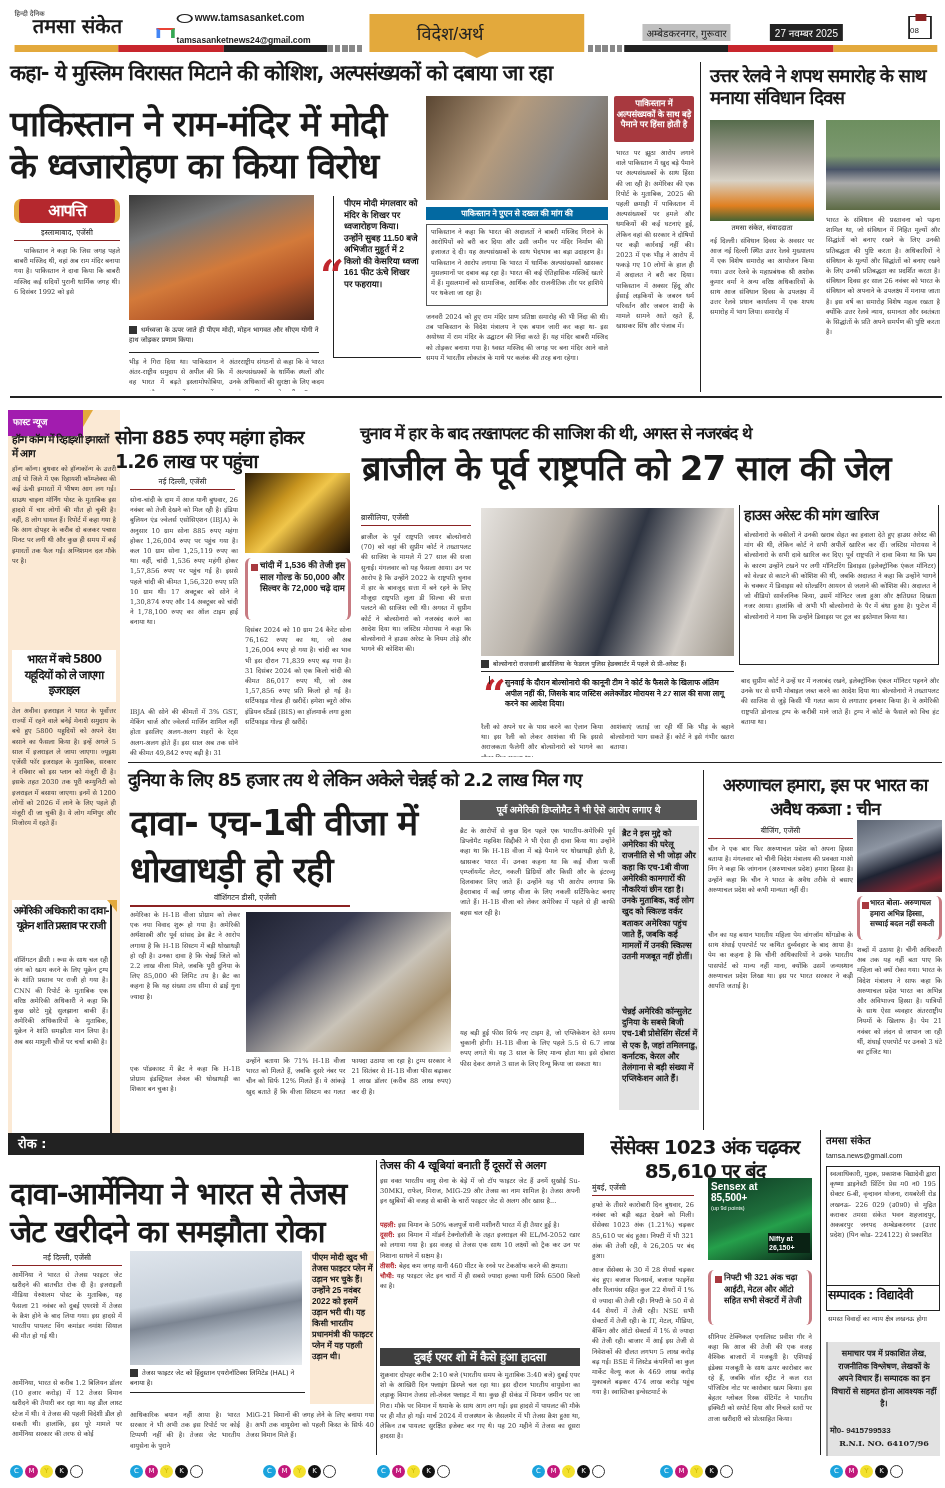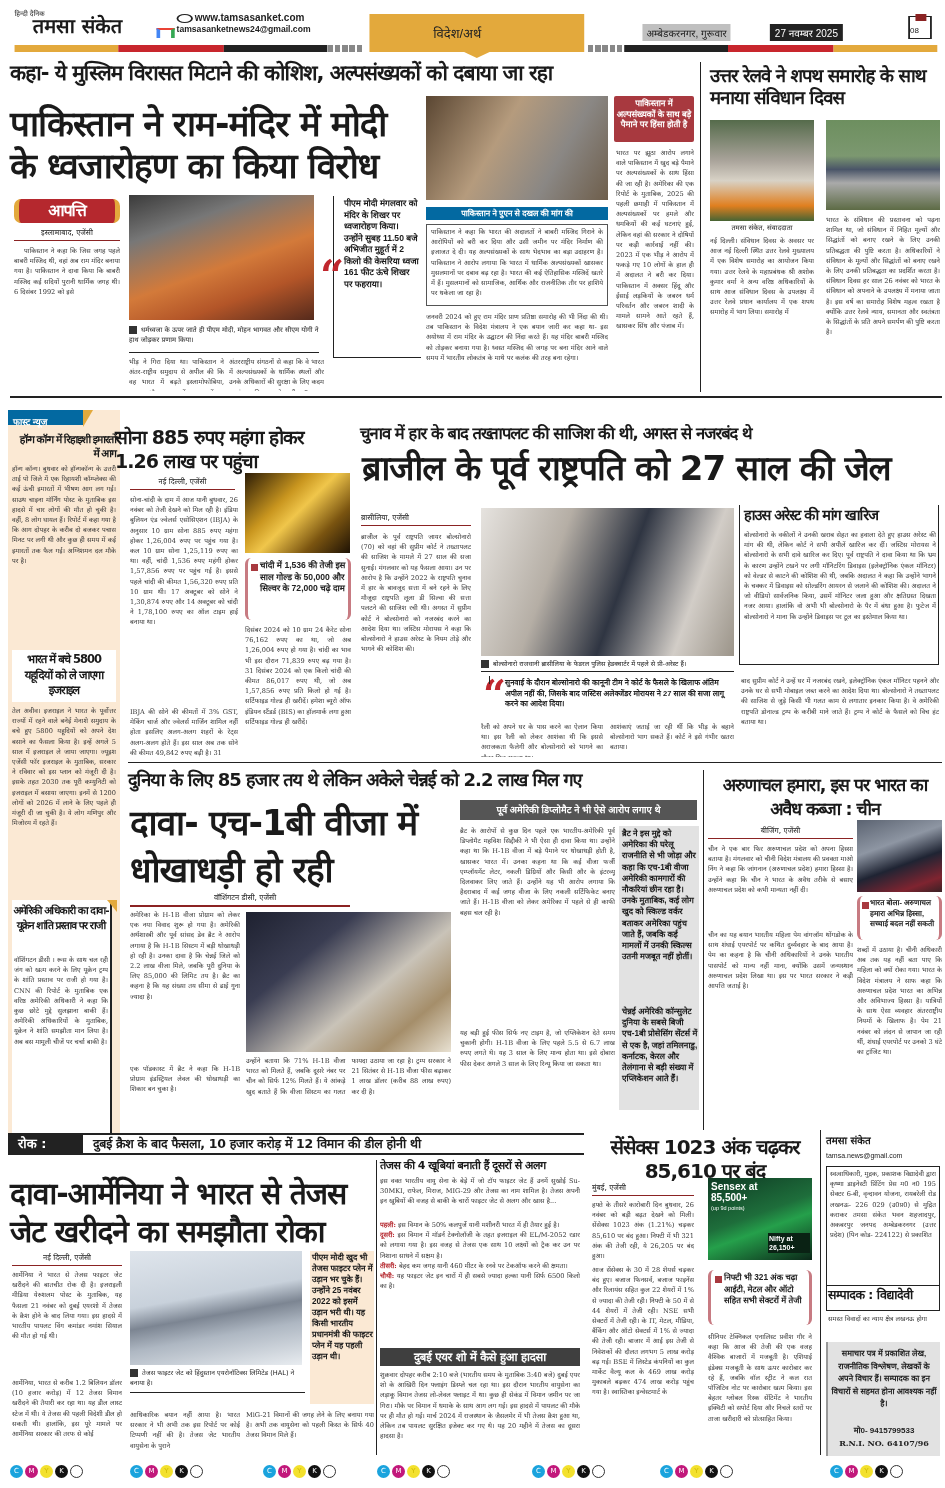--- a/index.html
+++ b/index.html
@@ -24,29 +24,29 @@
 </style>
 </head>
 <body>
 
 <div class="abs" data-name="masthead" style="left:0;top:0;width:945px;height:58px">
   <div class="abs sans" data-name="masthead-tagline" style="left: 8px; top: 9px; font-size: 7px; transform: scale(0.549451, 1);">हिन्दी दैनिक</div>
   <div class="abs hl" data-name="newspaper-name" style="left: 18px; top: 16px; font-size: 20px; letter-spacing: 0px; transform: scale(0.549451, 1);">तमसा संकेत</div>
   <div class="abs" data-name="globe-icon" style="left:97px;top:14px;width:9px;height:9px;border:1.2px solid #222;border-radius:50%"></div>
   <div class="abs sans" data-name="website-link" style="left: 107px; top: 12px; font-size: 10px; font-weight: bold; transform: scale(0.549451, 1);">www.tamsasanket.com</div>
   <div class="abs" data-name="gmail-icon" style="left:86px;top:28px;width:10px;height:10px;border-left:2px solid #4285f4;border-right:2px solid #34a853;border-top:2px solid #ea4335"></div>
-  <div class="abs sans" data-name="email-link" style="left: 97px; top: 24px; font-size: 8.6px; font-weight: bold; transform: scale(0.549451, 1);">tamsasanketnews24@gmail.com</div>
+  <div class="abs sans" data-name="email-link" style="left: 97px; top: 35px; font-size: 8.6px; font-weight: bold; transform: scale(0.549451, 1);">tamsasanketnews24@gmail.com</div>
   <div class="abs" data-name="rule-left" style="left:8px;top:45px;width:192px;height:7px;display:flex">
     <div style="flex:1;background:#e3a93c"></div>
       <div style="flex:1;background:#c8262d"></div>
       <div style="flex:1;background:#222"></div>
       <div style="width:20px;background:repeating-linear-gradient(90deg,#888 0 3px,#fff 3px 4px)"></div>
   </div>
   <div class="abs" data-name="section-tab" style="left:203px;top:14px;width:118px;height:38px;background:#e3a93c;display:flex;align-items:center;justify-content:center">
-    <span class="sans" data-name="section-label" style="font-size: 13px; transform: scale(0.549451, 1);">विदेश/अर्थ</span>
+    <span class="sans" data-name="section-label" style="font-size: 18px; transform: scale(0.549451, 1);">विदेश/अर्थ</span>
   </div>
   <div class="abs" data-name="section-tab-pointer" style="left:255px;top:52px;width:0;height:0;border-left:7px solid transparent;border-right:7px solid transparent;border-top:6px solid #e3a93c"></div>
   <div class="abs sans" data-name="location-day" style="left: 353px; top: 24px; background: rgb(191, 191, 191); font-size: 10px; padding: 2px 4px; height: 17px; transform: scale(0.549451, 1);">अम्बेडकरनगर, गुरूवार</div>
   <div class="abs sans" data-name="issue-date" style="left: 423px; top: 24px; background: rgb(34, 34, 34); color: rgb(255, 255, 255); font-size: 10px; padding: 2px 5px; height: 17px; transform: scale(0.549451, 1);">27 नवम्बर 2025</div>
   <div class="abs" data-name="rule-right" style="left:323px;top:45px;width:192px;height:7px;display:flex">
     <div style="width:20px;background:repeating-linear-gradient(90deg,#888 0 3px,#fff 3px 4px)"></div>
       <div style="flex:1;background:#222"></div>
       <div style="flex:1;background:#c8262d"></div>
       <div style="flex:1;background:#e3a93c"></div>
   </div>
@@ -104,25 +104,25 @@
 <div class="abs hl" data-name="railway-headline" style="left:710px;top:65px;width:232px;font-size:18.5px;line-height:22px">उत्तर रेलवे ने शपथ समारोह के साथ मनाया संविधान दिवस</div>
 <div class="abs img" data-name="railway-gm-photo" style="left:710px;top:120px;width:104px;height:101px;background:linear-gradient(180deg,#556b4b,#a9a39a 40%,#d8d2c6 60%,#e07f1f 85%,#466434)"></div>
 <div class="abs img" data-name="railway-ceremony-photo" style="left:826px;top:120px;width:114px;height:90px;background:linear-gradient(180deg,#6d8f5f,#7c9870 40%,#4a5568 55%,#aaa 70%,#5d6b45)"></div>
 <div class="abs caption" data-name="railway-photo-credit" style="left:710px;top:223px;width:104px;text-align:center;font-size:7px">तमसा संकेत, संवाददाता</div>
 <div class="abs body" data-name="railway-body-1" style="left:710px;top:236px;width:104px;height:156px">नई दिल्ली। संविधान दिवस के अवसर पर आज नई दिल्ली स्थित उत्तर रेलवे मुख्यालय में एक विशेष समारोह का आयोजन किया गया। उत्तर रेलवे के महाप्रबंधक श्री अशोक कुमार वर्मा ने अन्य वरिष्ठ अधिकारियों के साथ आज संविधान दिवस के उपलक्ष्य में उत्तर रेलवे प्रधान कार्यालय में एक शपथ समारोह में भाग लिया। समारोह में</div>
 <div class="abs body" data-name="railway-body-2" style="left:826px;top:215px;width:114px;height:177px">भारत के संविधान की प्रस्तावना को पढ़ना शामिल था, जो संविधान में निहित मूल्यों और सिद्धांतों को बनाए रखने के लिए उनकी प्रतिबद्धता की पुष्टि करता है। अधिकारियों ने संविधान के मूल्यों और सिद्धांतों को बनाए रखने के लिए उनकी प्रतिबद्धता का प्रदर्शित करता है। संविधान दिवस हर साल 26 नवंबर को भारत के संविधान को अपनाने के उपलक्ष्य में मनाया जाता है। इस वर्ष का समारोह विशेष महत्व रखता है क्योंकि उत्तर रेलवे न्याय, समानता और स्वतंत्रता के सिद्धांतों के प्रति अपने समर्पण की पुष्टि करता है।</div>
 
 <div class="abs hr" data-name="section-rule" style="left:10px;top:396px;width:932px;height:2px;background:#222"></div>
 
 <div class="abs" data-name="fast-news-column" style="left:8px;top:410px;width:112px;height:740px;background:#fbe9d4"></div>
-<div class="abs" data-name="fast-news-label" style="left:8px;top:410px;width:75px;height:15px;background:#0369a1">
+<div class="abs" data-name="fast-news-label" style="left:8px;top:410px;width:75px;height:26px;background:#a21caf">
   <span class="sans" style="color:#fff;font-size:9px;font-weight:bold;line-height:17px;padding-left:5px">फास्ट न्यूज</span>
 </div>
 <div class="abs" data-name="fast-news-corner" style="left:83px;top:410px;width:0;height:0;border-right:10px solid transparent;border-top:17px solid #e3a93c"></div>
-<div class="abs hl" data-name="fast-news-item1-title" style="left:12px;top:432px;width:104px;font-size:10.5px;text-align:right;line-height:14px">हॉन्ग कॉन्ग में रिहाइशी इमारतों में आग</div>
+<div class="abs hl" data-name="fast-news-item1-title" style="left:12px;top:432px;width:104px;font-size:10.5px;text-align:left;line-height:14px">हॉन्ग कॉन्ग में रिहाइशी इमारतों में आग</div>
 <div class="abs body" data-name="fast-news-item1-body" style="left:12px;top:464px;width:104px;height:182px">हॉन्ग कॉन्ग। बुधवार को हॉन्गकॉन्ग के उत्तरी ताई पो जिले में एक रिहायशी कॉम्प्लेक्स की कई ऊंची इमारतों में भीषण आग लग गई। साउथ चाइना मॉर्निंग पोस्ट के मुताबिक इस हादसे में चार लोगों की मौत हो चुकी है। वहीं, 8 लोग घायल हैं। रिपोर्ट में कहा गया है कि आग दोपहर के करीब दो बजकर पचास मिनट पर लगी थी और कुछ ही समय में कई इमारतों तक फैल गई। अग्निशमन दल मौके पर है।</div>
 <div class="abs" data-name="fast-news-item2-box" style="left:12px;top:650px;width:104px;height:52px;background:#fff"></div>
 <div class="abs hl" data-name="fast-news-item2-title" style="left:12px;top:652px;width:104px;font-size:11.5px;text-align:center;line-height:15.5px">भारत में बचे 5800 यहूदियों को ले जाएगा इजराइल</div>
 <div class="abs body" data-name="fast-news-item2-body" style="left:12px;top:706px;width:104px;height:180px">तेल अवीव। इजराइल ने भारत के पूर्वोत्तर राज्यों में रहने वाले बनेई मेनाशे समुदाय के बचे हुए 5800 यहूदियों को अपने देश बसाने का फैसला किया है। इन्हें अगले 5 साल में इजराइल ले जाया जाएगा। ज्यूइश एजेंसी फॉर इजराइल के मुताबिक, सरकार ने रविवार को इस प्लान को मंजूरी दी है। इसके तहत 2030 तक पूरी कम्युनिटी को इजराइल में बसाया जाएगा। इनमें से 1200 लोगों को 2026 में लाने के लिए पहले ही मंजूरी दी जा चुकी है। ये लोग मणिपुर और मिजोरम में रहते हैं।</div>
 <div class="abs" data-name="fast-news-item3-box" style="left:12px;top:900px;width:100px;height:250px;background:#fff;border-right:2px solid #222"></div>
 <div class="abs" data-name="fast-news-item3-corner" style="left:107px;top:900px;width:0;height:0;border-left:10px solid transparent;border-top:12px solid #e3a93c"></div>
 <div class="abs hl" data-name="fast-news-item3-title" style="left:12px;top:903px;width:98px;font-size:10.5px;text-align:center;line-height:15px">अमेरिकी अधिकारी का दावा- यूक्रेन शांति प्रस्ताव पर राजी</div>
 <div class="abs body" data-name="fast-news-item3-body" style="left:14px;top:955px;width:94px;height:190px">वॉशिंगटन डीसी । रूस के साथ चल रही जंग को खत्म करने के लिए यूक्रेन ट्रम्प के शांति प्रस्ताव पर राजी हो गया है। CNN की रिपोर्ट के मुताबिक एक वरिष्ठ अमेरिकी अधिकारी ने कहा कि कुछ छोटे मुद्दे सुलझाना बाकी हैं। अमेरिकी अधिकारियों के मुताबिक, यूक्रेन ने शांति समझौता मान लिया है। अब बस मामूली चीजें पर चर्चा बाकी है।</div>
 
 <div class="abs hl" data-name="gold-headline" style="left:115px;top:425px;width:220px;font-size:19px;line-height:24px">सोना 885 रुपए महंगा होकर 1.26 लाख पर पहुंचा</div>
@@ -183,21 +183,20 @@
 <div class="abs body" data-name="arunachal-body-1" style="left:708px;top:844px;width:145px;height:82px">चीन ने एक बार फिर अरुणाचल प्रदेश को अपना हिस्सा बताया है। मंगलवार को चीनी विदेश मंत्रालय की प्रवक्ता माओ निंग ने कहा कि जांगनान (अरुणाचल प्रदेश) हमारा हिस्सा है। उन्होंने कहा कि चीन ने भारत के अवैध तरीके से बसाए अरुणाचल प्रदेश को कभी मान्यता नहीं दी।</div>
 <div class="abs pinkbox" data-name="arunachal-callout" style="left:857px;top:896px;width:85px;height:44px">
   <span class="abs" data-name="callout-marker" style="left:2px;top:6px;width:7px;height:7px;background:#a8393f"></span>
   <span class="abs sans" style="left:10px;top:2px;width:72px;font-size:7.4px;line-height:10.5px;font-weight:bold">भारत बोला- अरुणाचल हमारा अभिन्न हिस्सा, सच्चाई बदल नहीं सकती</span>
 </div>
 <div class="abs body" data-name="arunachal-body-2" style="left:708px;top:930px;width:145px;height:200px">चीन का यह बयान भारतीय महिला पेम वांगजॉम थोंगडोक के साथ शंघाई एयरपोर्ट पर कथित दुर्व्यवहार के बाद आया है। पेम का कहना है कि चीनी अधिकारियों ने उनके भारतीय पासपोर्ट को मान्य नहीं माना, क्योंकि उसमें जन्मस्थान अरुणाचल प्रदेश लिखा था। इस पर भारत सरकार ने कड़ी आपत्ति जताई है।</div>
 <div class="abs body" data-name="arunachal-body-3" style="left:857px;top:945px;width:85px;height:185px">शब्दों में उठाया है। चीनी अधिकारी अब तक यह नहीं बता पाए कि महिला को क्यों रोका गया। भारत के विदेश मंत्रालय ने साफ कहा कि अरुणाचल प्रदेश भारत का अभिन्न और अविभाज्य हिस्सा है। यात्रियों के साथ ऐसा व्यवहार अंतरराष्ट्रीय नियमों के खिलाफ है। पेम 21 नवंबर को लंदन से जापान जा रही थीं, शंघाई एयरपोर्ट पर उनको 3 घंटे का ट्रांजिट था।</div>
 
 <div class="abs" data-name="ticker-bar" style="left:8px;top:1133px;width:576px;height:22px;background:#222;color:#fff;display:flex;align-items:center">
   <span class="hl" data-name="ticker-label" style="color:#fff;font-size:13px;width:75px;padding-left:10px;letter-spacing:0">रोक :</span>
-  <span class="hl" data-name="ticker-text" style="color:#fff;font-size:12.5px;background:#fff;color:#1a1a1a;height:18px;line-height:18px;padding:0 10px;flex:1;letter-spacing:-0.3px">दुबई क्रैश के बाद फैसला, 10 हजार करोड़ में 12 विमान की डील होनी थी</span>
 </div>
 
 <div class="abs hl" data-name="tejas-headline" style="left:10px;top:1175px;width:360px;font-size:30px;line-height:38px">दावा-आर्मेनिया ने भारत से तेजस जेट खरीदने का समझौता रोका</div>
 <div class="abs byline" data-name="tejas-byline" style="left:12px;top:1252px;width:110px;text-align:center">नई दिल्ली, एजेंसी</div>
 <div class="abs body" data-name="tejas-body-1" style="left:12px;top:1270px;width:110px;height:105px">आर्मेनिया ने भारत से तेजस फाइटर जेट खरीदने की बातचीत रोक दी है। इजराइली मीडिया येरुशलम पोस्ट के मुताबिक, यह फैसला 21 नवंबर को दुबई एयरशो में तेजस के क्रैश होने के बाद लिया गया। इस हादसे में भारतीय पायलट विंग कमांडर नमांश सियाल की मौत हो गई थी।</div>
 <div class="abs body" data-name="tejas-body-2" style="left:12px;top:1378px;width:110px;height:76px">आर्मेनिया, भारत से करीब 1.2 बिलियन डॉलर (10 हजार करोड़) में 12 तेजस विमान खरीदने की तैयारी कर रहा था। यह डील लास्ट स्टेज में थी। ये तेजस की पहली विदेशी डील हो सकती थी। हालांकि, इस पूरे मामले पर आर्मेनिया सरकार की तरफ से कोई</div>
 <div class="abs img" data-name="tejas-jet-photo" style="left:130px;top:1251px;width:172px;height:114px;background:linear-gradient(170deg,#dfe5ec,#c8d1db 40%,#7c8592 55%,#aeb7c2 70%,#e8ecf0)"></div>
 <div class="abs caption" data-name="tejas-caption" style="left:130px;top:1368px;width:175px;font-size:6.6px"><span class="sq" data-name="caption-marker"></span><span>तेजस फाइटर जेट को हिंदुस्तान एयरोनॉटिक्स लिमिटेड (HAL) ने बनाया है।</span></div>
 <div class="abs hr" data-name="divider" style="left:130px;top:1392px;width:175px"></div>
 <div class="abs" data-name="tejas-side-quote-box" style="left:310px;top:1251px;width:64px;height:153px;background:#fbe9d4"></div>
@@ -237,21 +236,21 @@
 <div class="abs vr" data-name="column-rule" style="left:820px;top:1130px;height:325px"></div>
 <div class="abs hl" data-name="imprint-title" style="left:826px;top:1136px;font-size:10px;letter-spacing:0">तमसा संकेत</div>
 <div class="abs sans" data-name="imprint-email" style="left:826px;top:1152px;font-size:7px">tamsa.news@gmail.com</div>
 <div class="abs" data-name="imprint-box" style="left:826px;top:1166px;width:114px;height:145px;border:1px solid #222"></div>
 <div class="abs body" data-name="imprint-body" style="left:830px;top:1169px;width:106px;height:112px">स्वत्वाधिकारी, मुद्रक, प्रकाशक विद्यादेवी द्वारा कृष्णा डाइनेस्टी प्रिंटिंग प्रेस म0 न0 195 सेक्टर 6-बी, वृन्दावन योजना, रायबरेली रोड लखनऊ- 226 029 (उ0प्र0) से मुद्रित कराकर तमसा संकेत भवन शहजादपुर, अकबरपुर जनपद अम्बेडकरनगर (उत्तर प्रदेश) (पिन कोड- 224122) से प्रकाशित</div>
 <div class="abs hr" data-name="divider" style="left:826px;top:1285px;width:114px"></div>
 <div class="abs hl" data-name="imprint-editor" style="left:828px;top:1288px;width:112px;font-size:12.5px;letter-spacing:-0.5px;white-space:nowrap">सम्पादक : विद्यादेवी</div>
 <div class="abs body" data-name="imprint-jurisdiction" style="left:828px;top:1314px;width:112px;height:22px">समस्त विवादों का न्याय क्षेत्र लखनऊ होगा</div>
 <div class="abs" data-name="disclaimer-box" style="left:826px;top:1342px;width:114px;height:114px;background:#e2e2e2;border-left:2px solid #999"></div>
 <div class="abs sans" data-name="disclaimer-text" style="left:830px;top:1348px;width:108px;font-size:8px;line-height:12.5px;text-align:center;font-weight:bold">समाचार पत्र में प्रकाशित लेख, राजनीतिक विश्लेषण, लेखकों के अपने विचार हैं। सम्पादक का इन विचारों से सहमत होना आवश्यक नहीं है।</div>
-<div class="abs sans" data-name="imprint-mobile" style="left:830px;top:1424px;width:108px;font-size:8px;text-align:center;font-weight:bold">मो0- 9415799533</div>
+<div class="abs sans" data-name="imprint-mobile" style="left:830px;top:1424px;width:108px;font-size:8px;text-align:left;font-weight:bold">मो0- 9415799533</div>
 <div class="abs" data-name="imprint-rni" style="left:830px;top:1438px;width:108px;font-size:8px;text-align:center;font-weight:bold;font-family:'DejaVu Serif',serif">R.N.I. NO. 64107/96</div>
 
 <div class="abs" data-name="registration-marks" style="left:0;top:1462px;width:945px;height:20px">
   <div class="abs reg" data-name="cmyk-mark" style="left:10px;top:3px">
       <span class="c">C</span>
       <span class="m">M</span>
       <span class="y">Y</span>
       <span class="k">K</span>
       <span class="x" data-name="crosshair-icon"></span>
     </div>

